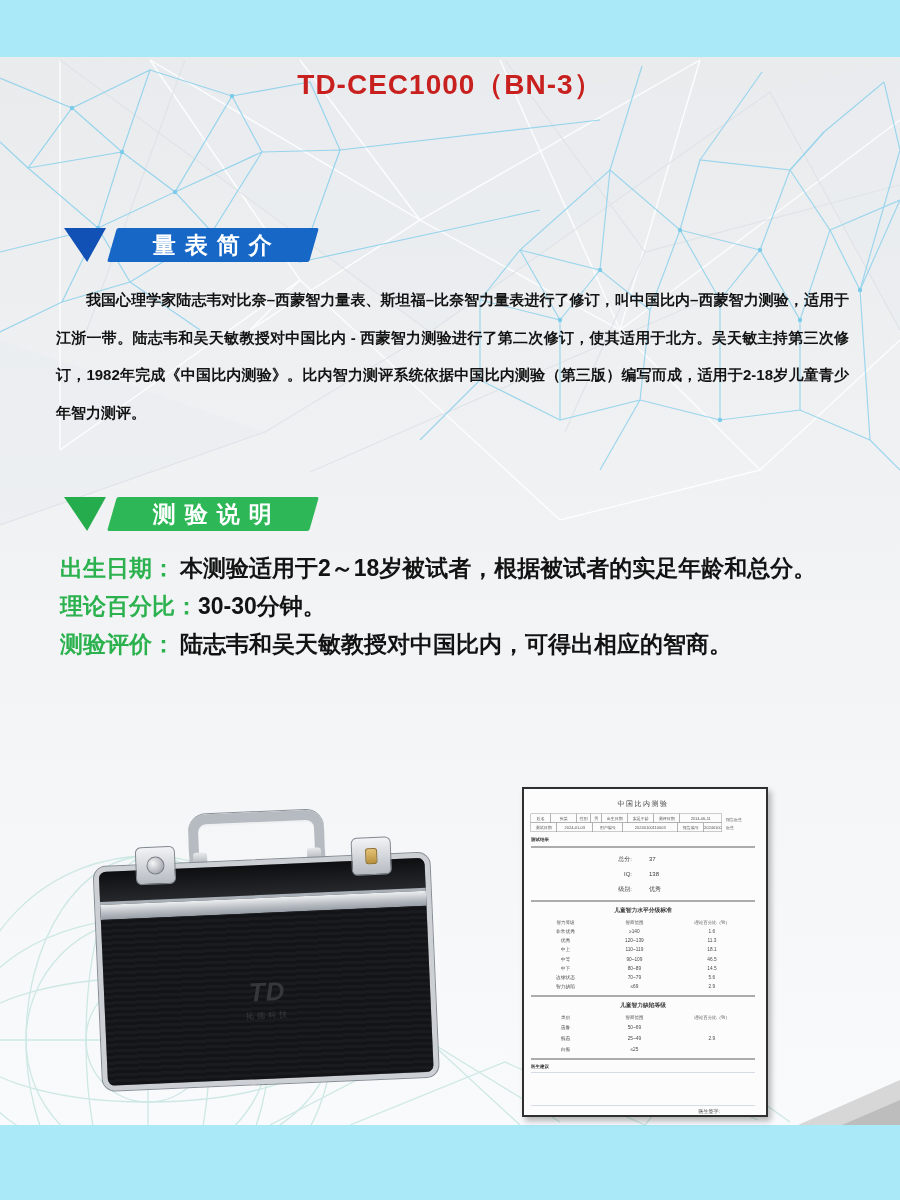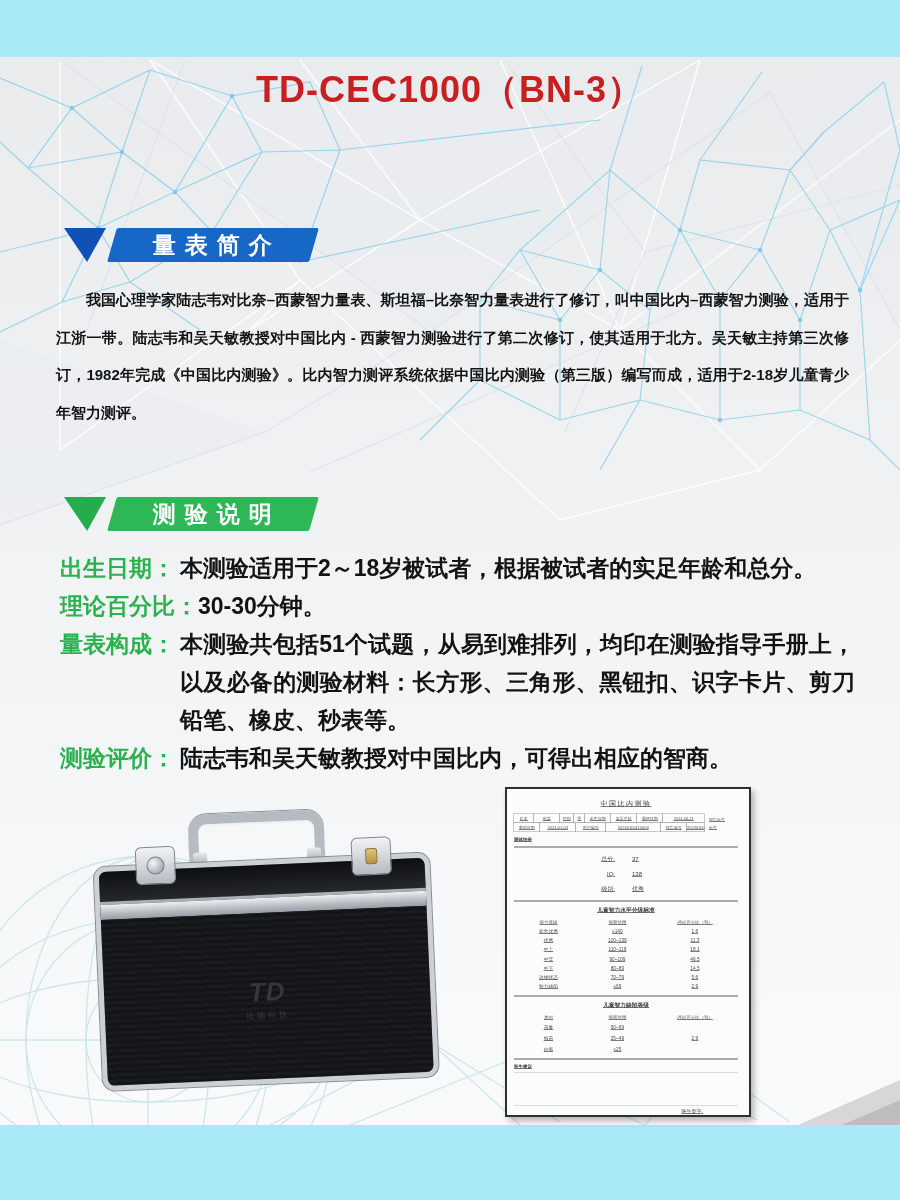--- a/index.html
+++ b/index.html
@@ -5,21 +5,21 @@
   html,body{margin:0;padding:0;background:#dfe3e6;}
   .page{position:relative;width:900px;height:1200px;overflow:hidden;margin:0 auto;
         background:linear-gradient(#e8eaec,#f3f4f6 55%,#fafbfc);
         font-family:"Liberation Sans","DejaVu Sans",sans-serif;}
   .bg{position:absolute;left:0;top:0;width:900px;height:1200px;}
   .strip{position:absolute;left:0;width:900px;background:#a9e9f8;}
   .strip.top{top:0;height:57px;}
   .strip.bottom{top:1125px;height:75px;}
 
   .title1{position:absolute;left:0;top:66px;width:900px;text-align:center;
-          font-size:36px;font-weight:800;color:#c8201e;letter-spacing:1px;}
+          font-size:28px;font-weight:800;color:#c8201e;letter-spacing:1px;}
   .title2{position:absolute;left:0;top:126px;width:900px;text-align:center;
           font-size:45px;font-weight:800;color:#c8201e;letter-spacing:3px;}
 
   .sec-header{position:absolute;left:64px;display:flex;align-items:flex-start;}
   .sec-blue{top:228px;}
   .sec-green{top:497px;}
   .tri{width:42px;height:34px;clip-path:polygon(0 0,100% 0,55% 100%);margin-right:6px;}
   .tri-blue{background:#1150b4;}
   .tri-green{background:#25ad4d;}
   .ribbon{width:202px;height:34px;transform:skewX(-16deg);display:flex;align-items:center;justify-content:center;border-radius:2px;}
@@ -53,22 +53,22 @@
   .logo-wrap{text-align:center;margin-top:6px;}
   .logo{font-size:26px;font-weight:800;color:#34373b;letter-spacing:1px;font-style:italic;}
   .logo-sub{font-size:8px;color:#3a3d42;letter-spacing:3px;margin-top:2px;}
   .latch{position:absolute;top:36px;width:38px;height:36px;border:1px solid #81878f;border-radius:6px;
          background:linear-gradient(#f2f3f5,#b6bbc2);display:flex;align-items:center;justify-content:center;}
   .latch-left{left:46px;} .latch-right{right:34px;}
   .latch-knob{width:16px;height:16px;border-radius:50%;background:radial-gradient(circle at 35% 35%,#f4f5f6,#8d939b);border:1px solid #777d85;}
   .latch-key{width:10px;height:14px;border-radius:3px;background:linear-gradient(#e3c376,#b9913c);border:1px solid #8e7130;}
 
   
-  .report{position:absolute;left:505px;top:787px;width:242px;height:326px;background:#fcfcfc;
-          border:2px solid #2f2f2f;box-shadow:3px 4px 6px rgba(0,0,0,.28);overflow:hidden;text-decoration:underline;}
+  .report{position:absolute;left:522px;top:787px;width:242px;height:326px;background:#fcfcfc;
+          border:2px solid #2f2f2f;box-shadow:3px 4px 6px rgba(0,0,0,.28);overflow:hidden;}
   .rscale{width:476px;height:644px;transform:scale(.5);transform-origin:0 0;
           box-sizing:border-box;padding:12px 14px;color:#444;}
   .rtitle{text-align:center;font-size:14px;letter-spacing:3px;color:#3d3d3d;margin:8px 0 12px;}
   .hwrap{display:flex;}
   .htab{flex:1;}
   .hrow{display:grid;}
   .hrow1{grid-template-columns:40px 52px 28px 22px 52px 52px 52px 1fr;}
   .hrow2{grid-template-columns:52px 72px 60px 110px 52px 1fr;}
   .hcell{border:1px solid #9b9b9b;margin:-1px 0 0 -1px;height:17px;line-height:17px;
          text-align:center;font-size:8px;color:#555;overflow:hidden;white-space:nowrap;}
@@ -228,24 +228,20 @@
   <div class="items">
     <div class="item">
       <span class="ilabel">出生日期：</span>
       <span class="itext">本测验适用于2～18岁被试者，根据被试者的实足年龄和总分。</span>
     </div>
     <div class="item">
       <span class="ilabel">理论百分比：</span>
       <span class="itext">30-30分钟。</span>
     </div>
     <div class="item">
-      <span class="ilabel">量表构成：</span>
-      <span class="itext">本测验共包括51个试题，从易到难排列，均印在测验指导手册上，以及必备的测验材料：长方形、三角形、黑钮扣、识字卡片、剪刀铅笔、橡皮、秒表等。</span>
-    </div>
-    <div class="item">
       <span class="ilabel">测验评价：</span>
       <span class="itext">陆志韦和吴天敏教授对中国比内，可得出相应的智商。</span>
     </div>
   </div>
 
   <div class="case">
     <div class="handle"></div>
     <div class="mount m-left"></div>
     <div class="mount m-right"></div>
     <div class="box">

